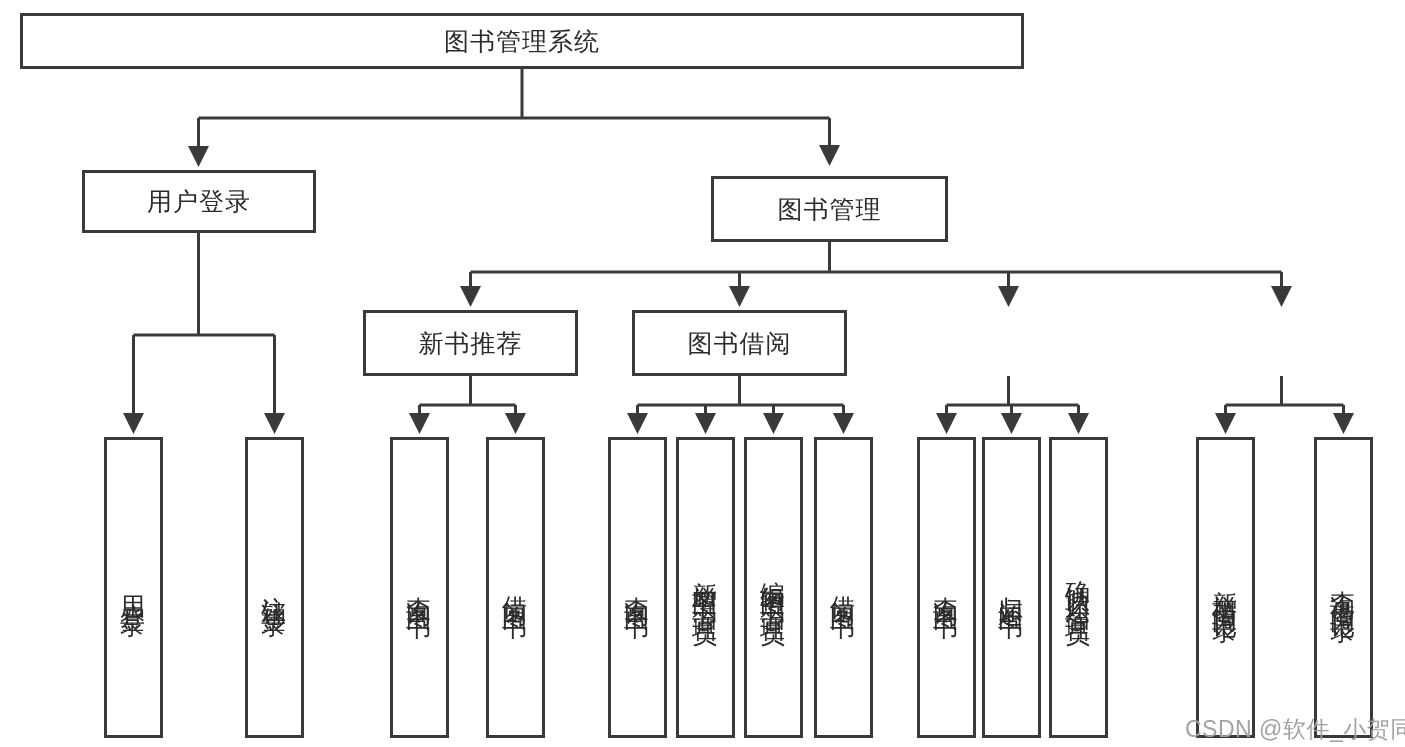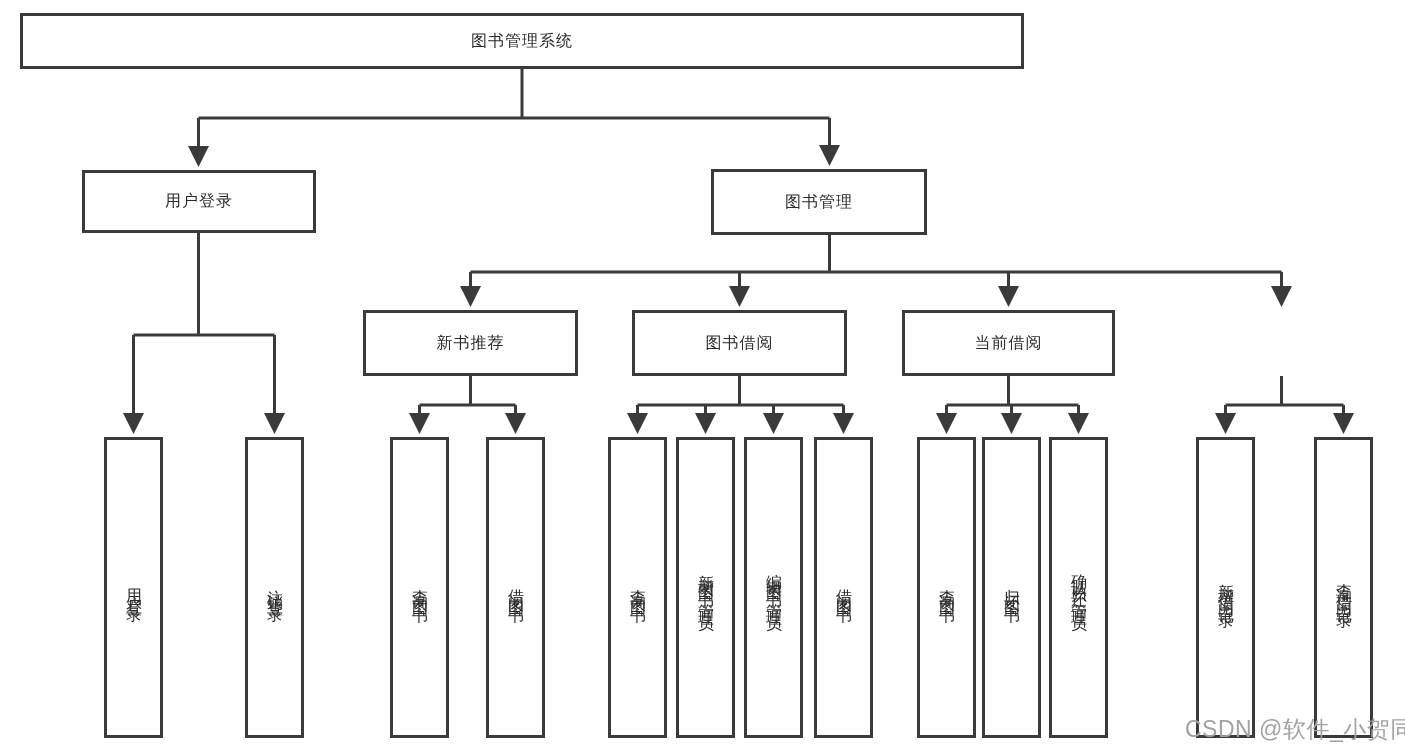--- a/index.html
+++ b/index.html
@@ -13,21 +13,21 @@
     overflow:hidden;
   }
   .edges{position:absolute;left:0;top:0;width:1405px;height:747px;}
   .edges path{stroke:var(--line);stroke-width:3;fill:none;}
   .edges .head{fill:var(--line);stroke:none;}
   .box{
     position:absolute;box-sizing:border-box;border:3px solid var(--line);
     background:var(--bg);display:flex;align-items:center;justify-content:center;
     color:var(--text);
   }
-  .box .lbl{font-size:16px;letter-spacing:1px;white-space:nowrap;}
+  .box .lbl{font-size:25px;letter-spacing:1px;white-space:nowrap;}
   .box.v .lbl{
     writing-mode:vertical-rl;text-orientation:mixed;
     letter-spacing:6px;white-space:normal;
   }
   .watermark{
     position:absolute;left:1185px;top:714px;font-size:23px;
     letter-spacing:0.5px;white-space:nowrap;
   }
   .watermark .wm-main{color:var(--wm);}
 </style>
@@ -79,32 +79,29 @@
     <path d="M1343.5 405 V413" marker-end="url(#arrow)"></path>
   </svg>
 
   <div class="box" style="left:20px;top:13px;width:1004px;height:56px">
     <span class="lbl">图书管理系统</span>
   </div>
 
   <div class="box" style="left:82px;top:170px;width:234px;height:63px">
     <span class="lbl">用户登录</span>
   </div>
-  <div class="box" style="left:711px;top:169px;width:216px;height:66px">
+  <div class="box" style="left:711px;top:176px;width:237px;height:66px">
     <span class="lbl">图书管理</span>
   </div>
 
   <div class="box" style="left:632px;top:310px;width:215px;height:66px">
     <span class="lbl">图书借阅</span>
   </div>
   <div class="box" style="left:363px;top:310px;width:215px;height:66px">
     <span class="lbl">新书推荐</span>
-  </div>
-  <div class="box" style="left:902px;top:310px;width:213px;height:66px">
-    <span class="lbl">当前借阅</span>
   </div>
 
   <div class="box v" style="left:104px;top:437px;width:59px;height:301px">
     <span class="lbl">用户登录</span>
   </div>
   <div class="box v" style="left:245px;top:437px;width:59px;height:301px">
     <span class="lbl">注销登录</span>
   </div>
 
   <div class="box v" style="left:390px;top:437px;width:59px;height:301px">

